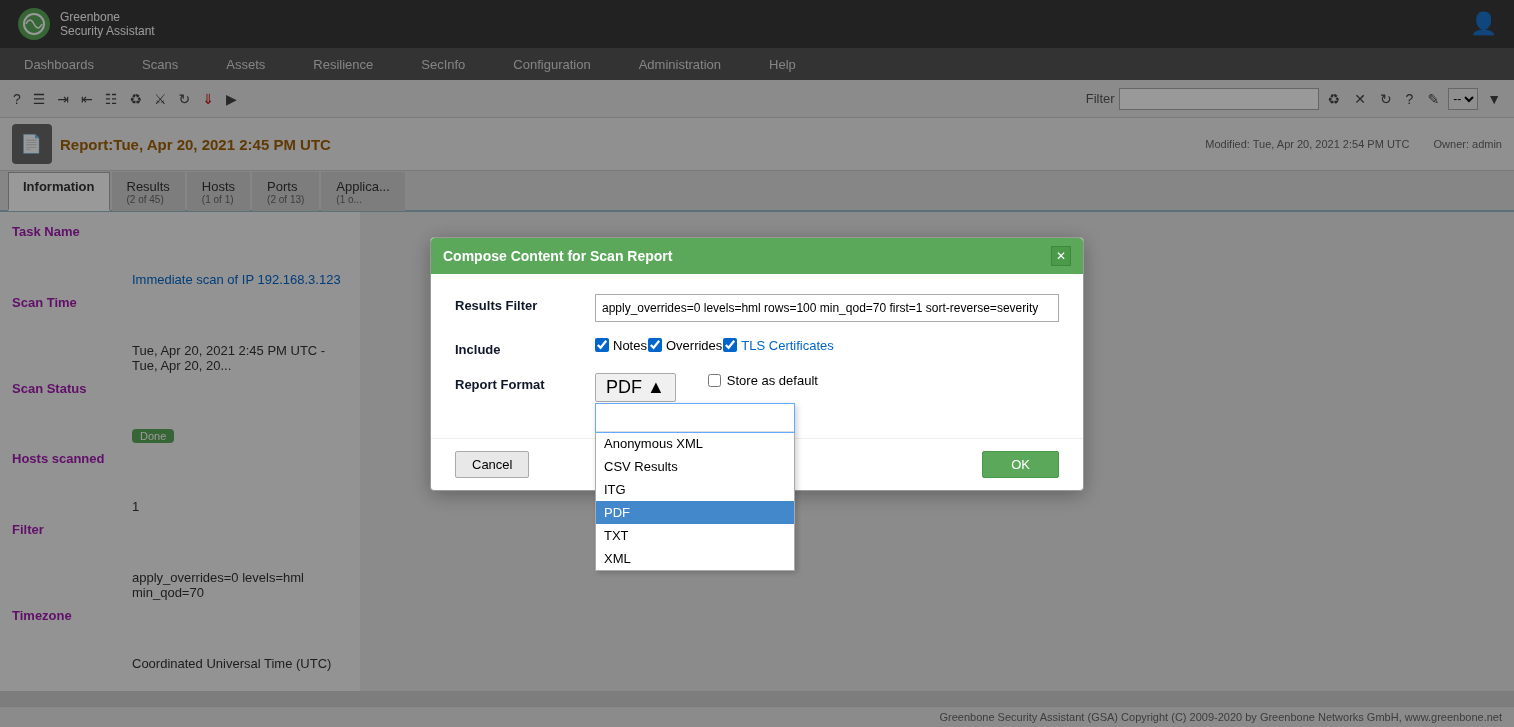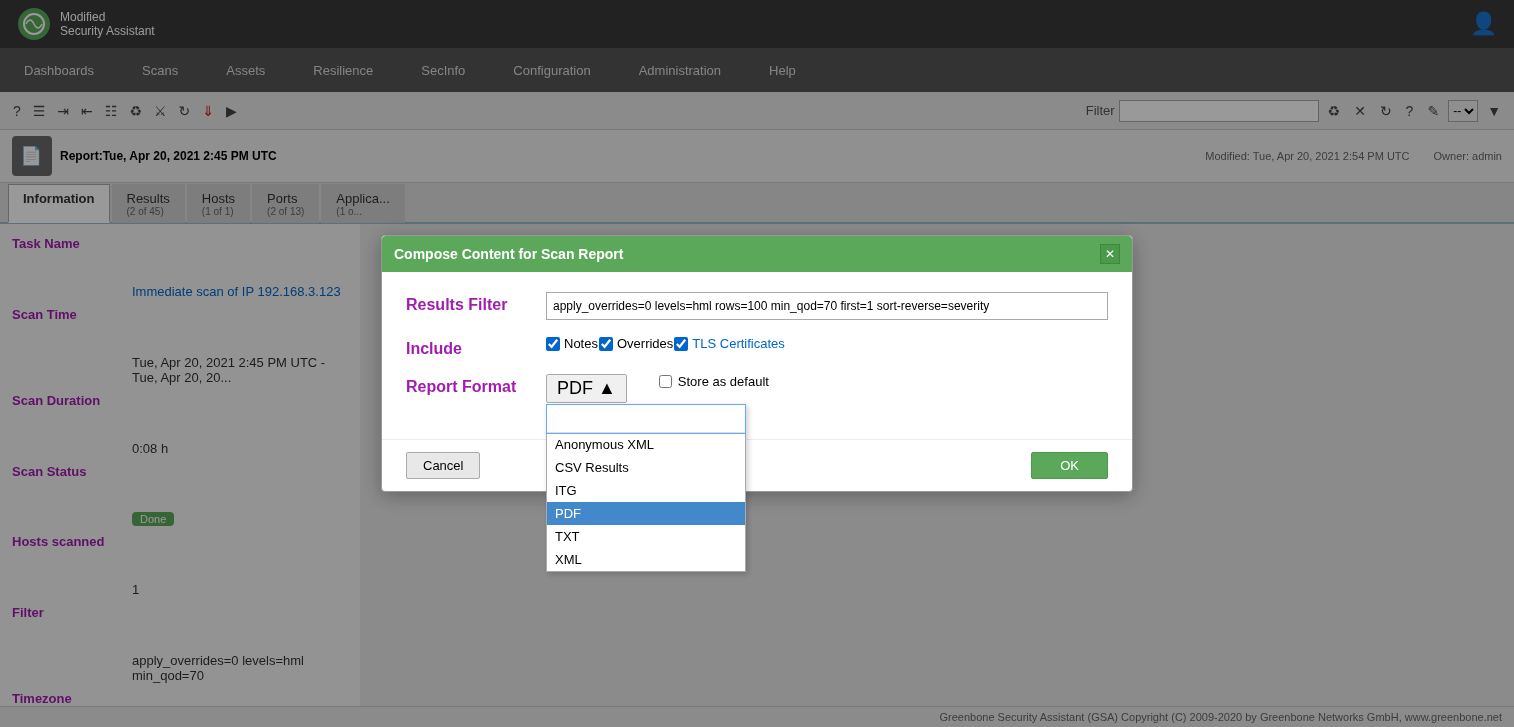--- a/index.html
+++ b/index.html
@@ -31,21 +31,21 @@
     }
     .logo-text span { display: block; font-weight: normal; font-size: 12px; }
     .user-icon {
       color: white;
       font-size: 22px;
     }
 
     
     .nav-bar {
       background: #555;
-      height: 44px;
+      height: 32px;
       display: flex;
       align-items: center;
     }
     .nav-item {
       color: #ddd;
       padding: 0 24px;
       height: 100%;
       display: flex;
       align-items: center;
       font-size: 13px;
@@ -107,21 +107,21 @@
       width: 40px;
       height: 40px;
       background: #6a6a6a;
       border-radius: 4px;
       display: flex;
       align-items: center;
       justify-content: center;
       color: white;
       font-size: 18px;
     }
-    .report-name { font-size: 12px; font-weight: bold; color: #000000; }
+    .report-name { font-size: 15px; font-weight: bold; color: #a16207; }
 
     
     .tabs {
       background: #e0e0e0;
       display: flex;
       border-bottom: 2px solid #9bc;
       padding: 0 8px;
     }
     .tab {
       padding: 6px 14px;
@@ -178,21 +178,21 @@
       background: rgba(0,0,0,0.4);
       display: flex;
       align-items: center;
       justify-content: center;
       z-index: 1000;
     }
     .modal {
       background: white;
       border: 1px solid #999;
       border-radius: 4px;
-      width: 752px;
+      width: 654px;
       box-shadow: 0 4px 20px rgba(0,0,0,0.3);
     }
     .modal-header {
       background: #5ba85b;
       color: white;
       padding: 8px 12px;
       display: flex;
       justify-content: space-between;
       align-items: center;
       border-radius: 4px 4px 0 0;
@@ -214,22 +214,22 @@
     .modal-body {
       padding: 20px 24px;
     }
     .form-row {
       display: flex;
       align-items: flex-start;
       margin-bottom: 16px;
     }
     .form-label {
       width: 140px;
-      font-size: 16px;
-      color: #a21caf;
+      font-size: 13px;
+      color: #0f172a;
       font-weight: bold;
       padding-top: 4px;
       flex-shrink: 0;
     }
     .form-control { flex: 1; }
     .text-input {
       width: 100%;
       height: 28px;
       border: 1px solid #aaa;
       padding: 0 6px;
@@ -334,21 +334,21 @@
 <body>
 
 <div class="top-header">
   <div class="logo-area">
     <svg class="logo-icon" viewBox="0 0 36 36">
       <circle cx="18" cy="18" r="16" fill="#5ba85b"></circle>
       <circle cx="18" cy="18" r="10" fill="none" stroke="white" stroke-width="2"></circle>
       <path d="M10 18 Q14 10 18 18 Q22 26 26 18" fill="none" stroke="white" stroke-width="1.5"></path>
     </svg>
     <div class="logo-text">
-      <span>Modified</span>
+      <span>Greenbone</span>
       <span>Security Assistant</span>
     </div>
   </div>
   <div class="user-icon">👤</div>
 </div>
 
 <div class="nav-bar">
   <div class="nav-item">Dashboards</div>
   <div class="nav-item">Scans</div>
   <div class="nav-item">Assets</div>
@@ -427,24 +427,20 @@
 
 <div class="content-area">
   <div class="info-panel">
     <div class="info-row">
       <span class="info-label">Task Name</span>
       <span class="info-value link">Immediate scan of IP 192.168.3.123</span>
     </div>
     <div class="info-row">
       <span class="info-label">Scan Time</span>
       <span class="info-value">Tue, Apr 20, 2021 2:45 PM UTC - Tue, Apr 20, 20...</span>
-    </div>
-    <div class="info-row">
-      <span class="info-label">Scan Duration</span>
-      <span class="info-value">0:08 h</span>
     </div>
     <div class="info-row">
       <span class="info-label">Scan Status</span>
       <span class="info-value badge">Done</span>
     </div>
     <div class="info-row">
       <span class="info-label">Hosts scanned</span>
       <span class="info-value">1</span>
     </div>
     <div class="info-row">

